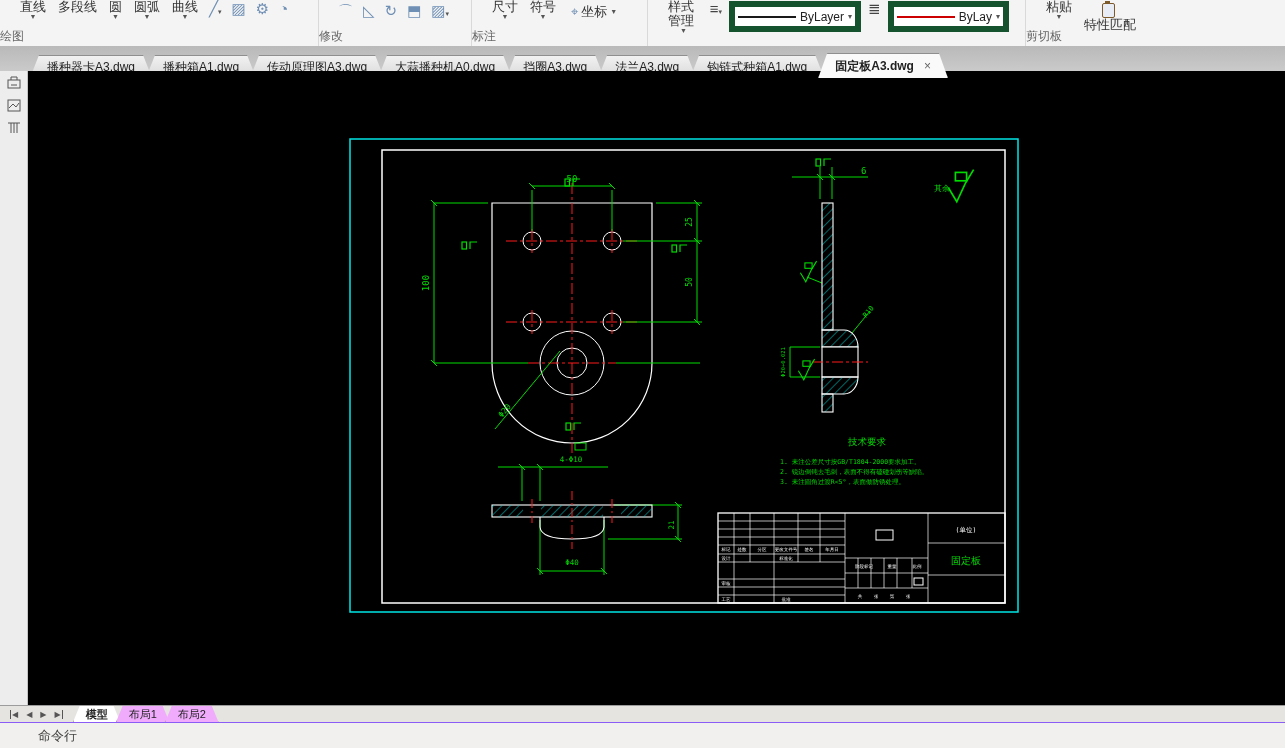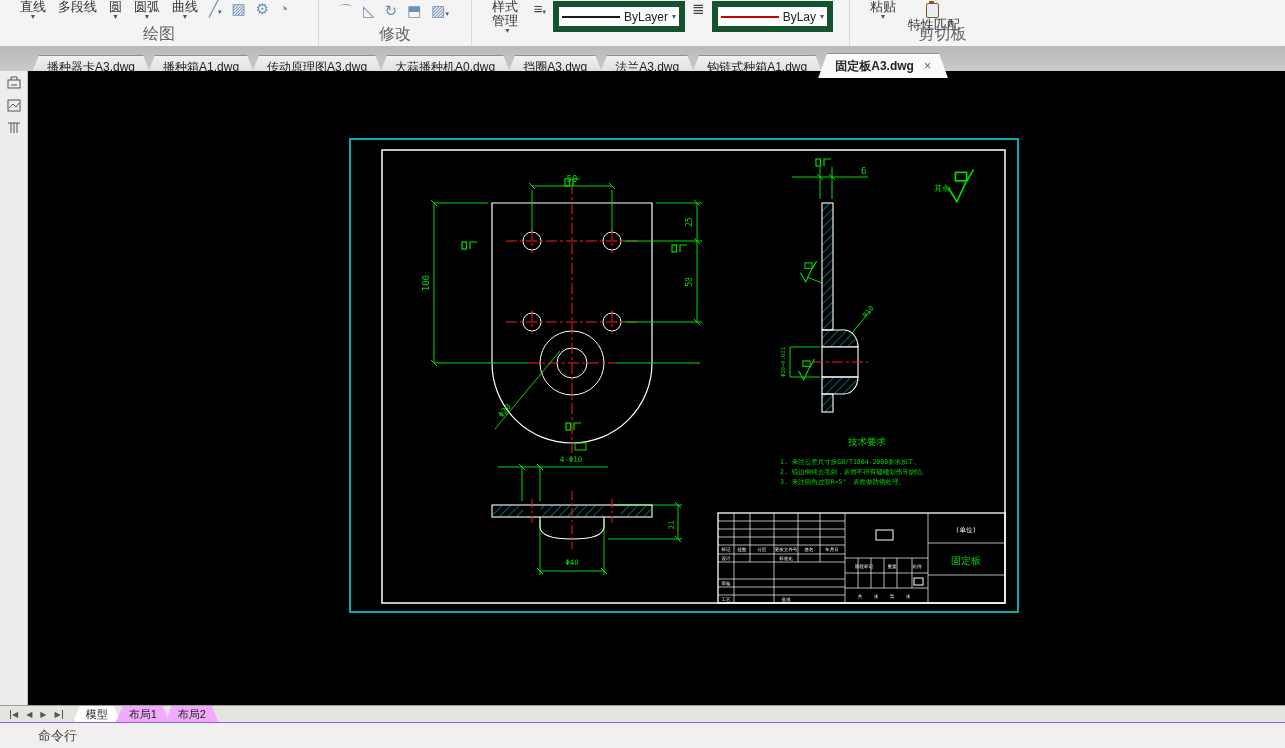--- a/index.html
+++ b/index.html
@@ -3,22 +3,22 @@
 <meta charset="utf-8">
 <style>
   html,body{margin:0;padding:0;background:#000;}
   body{width:1285px;height:748px;position:relative;overflow:hidden;
        font-family:"Liberation Sans","DejaVu Sans",sans-serif;}
 
   
   .ribbon{position:absolute;left:0;top:0;width:1285px;height:46px;background:#f4f4f4;
           border-bottom:1px solid #b7c9dd;display:flex;overflow:hidden;}
   .rgroup{position:relative;height:46px;border-right:1px solid #d9d9d9;flex:0 0 auto;}
-  .rgroup-label{position:absolute;bottom:1px;left:0;right:0;text-align:center;
-                font-size:16px;color:#666;}
+  .rgroup-label{position:absolute;bottom:1px;left:0;right:0;
+                font-size:12px;color:#666;}
   .rrow{display:flex;align-items:flex-start;padding:0 16px;gap:4px;}
   .rbtn{display:flex;flex-direction:column;align-items:center;color:#333;font-size:13px;
         line-height:14px;padding:0 4px;cursor:default;}
   .rbtn .dd{font-size:7px;color:#555;line-height:6px;}
   .ricon{font-size:15px;line-height:18px;color:#6f8fb4;padding:0 3px;}
   .ricon.sm{font-size:13px;}
   .combo{display:flex;align-items:center;height:19px;background:#fff;border:6px solid #14532d;
          margin-top:1px;padding:0 3px;font-size:12px;color:#222;gap:4px;}
   .combo .cline{display:inline-block;width:58px;height:0;border-top:2px solid #1a1a1a;}
   .combo .cline.red{border-top-color:#cc0000;}
@@ -53,21 +53,21 @@
   
   .modelbar{position:absolute;left:0;top:705px;width:1285px;height:17px;background:#e6e4e0;
             border-top:1px solid #9c9c9c;display:flex;align-items:stretch;font-size:11px;}
   .navbtns{display:flex;align-items:center;gap:8px;padding:0 10px;color:#555;font-size:8px;}
   .navbtn{cursor:default;}
   .navbtn.first{border-left:1px solid #555;padding-left:1px;}
   .navbtn.last{border-right:1px solid #555;padding-right:1px;}
   .mtab{padding:0 12px;display:flex;align-items:center;background:#f0abfc;color:#222;
         clip-path:polygon(7px 0,calc(100% - 7px) 0,100% 100%,0 100%);margin-right:-5px;
         border:1px solid #9c9c9c;border-top:none;cursor:default;}
-  .mtab.active{font-weight:normal;background:#ffffff;}
+  .mtab.active{font-weight:bold;background:#ffffff;}
 
   
   .cmdbar{position:absolute;left:0;top:722px;width:1285px;height:26px;background:#f1f0ee;
           border-top:1px solid #8b5cf6;display:flex;align-items:center;padding-left:38px;
           box-sizing:border-box;font-size:13px;color:#444;}
 </style>
 </head>
 <body>
 
 <div class="ribbon">
@@ -104,20 +104,38 @@
     <div class="rrow" style="padding-top:2px">
       <span class="ricon">⌒</span>
       <span class="ricon">◺</span>
       <span class="ricon">↻</span>
       <span class="ricon">⬒</span>
       <span class="ricon">▨<span style="font-size:7px;color:#555">▾</span></span>
     </div>
     <div class="rgroup-label">修改</div>
   </div>
 
+  <div class="rgroup" style="width:175px">
+    <div class="rrow">
+      <div class="rbtn">
+          <span>尺寸</span>
+          <span class="dd">▼</span>
+        </div>
+      <div class="rbtn">
+          <span>符号</span>
+          <span class="dd">▼</span>
+        </div>
+      <div class="rbtn" style="flex-direction:row;align-items:center;margin-top:3px">
+        <span class="ricon sm">⌖</span>
+        <span>坐标</span>
+        <span class="dd" style="margin-left:3px">▼</span>
+      </div>
+    </div>
+    <div class="rgroup-label">标注</div>
+  </div>
 
   <div class="rgroup" style="width:377px">
     <div class="rrow">
       <div class="rbtn">
           <span>样式管理</span>
           <span class="dd">▼</span>
         </div>
       <span class="ricon" style="color:#444">≡<span style="font-size:7px;color:#555">▾</span></span>
       <div class="combo">
         <span class="cline"></span>

